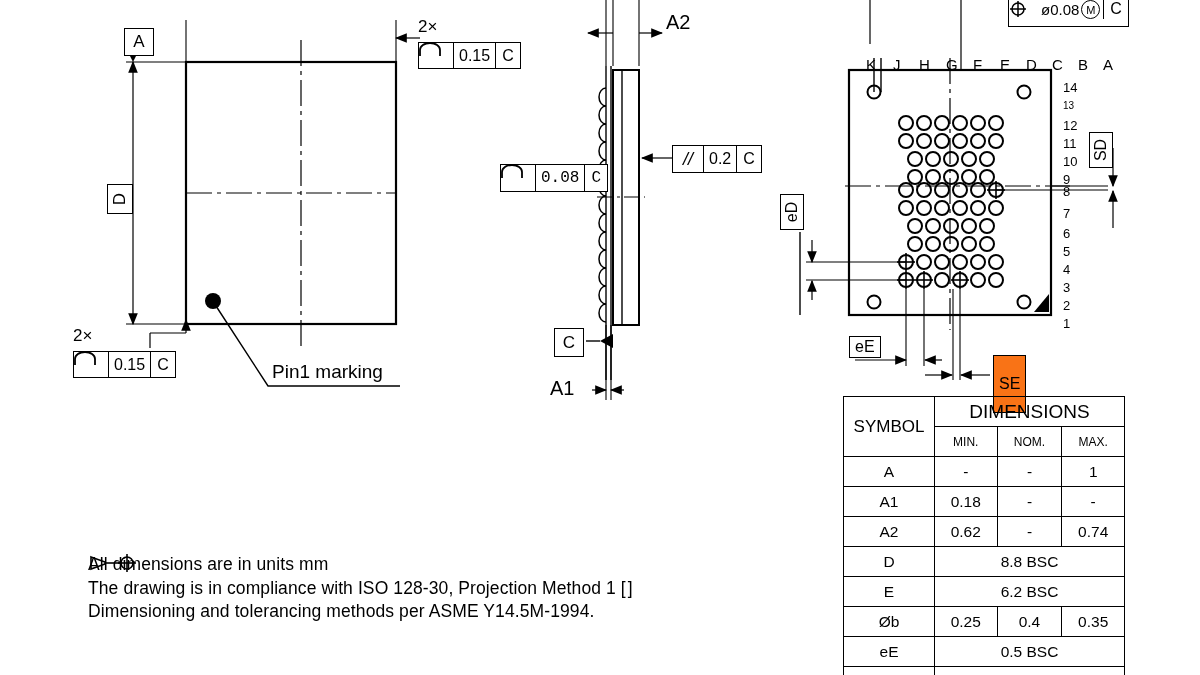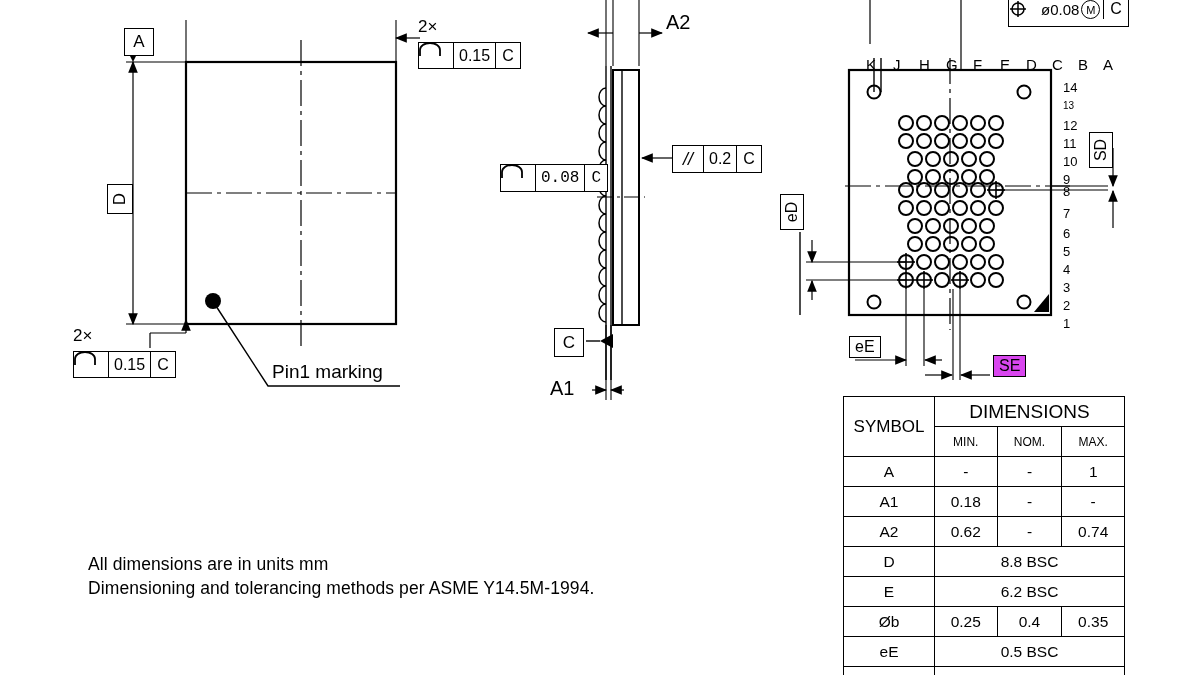--- a/index.html
+++ b/index.html
@@ -375,30 +375,40 @@
 <div style="position:absolute;left:780px;top:194px;border:1.8px solid #000;
             width:22px;height:34px;display:flex;align-items:center;
             justify-content:center;background:#fff;">
   <span style="transform:rotate(-90deg);display:inline-block;font-size:16px;">eD</span>
 </div>
 
 <div style="position:absolute;left:849px;top:336px;border:1.8px solid #000;
             padding:1px 5px;background:#fff;font-size:16px;">eE</div>
 
 <div style="position:absolute;left:993px;top:355px;border:1.8px solid #000;
-            padding:1px 5px;background:#d946ef;font-size:16px;">SE</div>
+            padding:19px 5px;background:#f97316;font-size:16px;">SE</div>
 
 <div style="position:absolute;left:1089px;top:132px;border:1.8px solid #000;
             width:22px;height:34px;display:flex;align-items:center;
             justify-content:center;background:#fff;">
   <span style="transform:rotate(-90deg);display:inline-block;font-size:16px;">SD</span>
 </div>
 
 <div class="notes">
   <div>All dimensions are in units mm</div>
+  <div>
+    <span>The drawing is in compliance with ISO 128-30, Projection Method 1 [</span><span class="proj-sym">
+      <svg width="52" height="20" viewBox="0 0 52 20">
+        <path d="M3,4 L17,9 L17,11 L3,16 z" fill="none" stroke="#000" stroke-width="1.6"></path>
+        <line x1="17" y1="10" x2="33" y2="10" stroke="#000" stroke-width="1.6"></line>
+        <circle cx="39" cy="10" r="6" fill="none" stroke="#000" stroke-width="1.6"></circle>
+        <line x1="30" y1="10" x2="48" y2="10" stroke="#000" stroke-width="1.6"></line>
+        <line x1="39" y1="1" x2="39" y2="19" stroke="#000" stroke-width="1.6"></line>
+      </svg></span><span>]</span>
+  </div>
   <div>Dimensioning and tolerancing methods per ASME Y14.5M-1994.</div>
 </div>
 
 <table class="dimtable">
   <tbody id="dimtable-body">
         <tr>
           <td class="hdr-sym" rowspan="2">SYMBOL</td>
           <td class="hdr-dim" colspan="3">DIMENSIONS</td>
         </tr>
         <tr>

